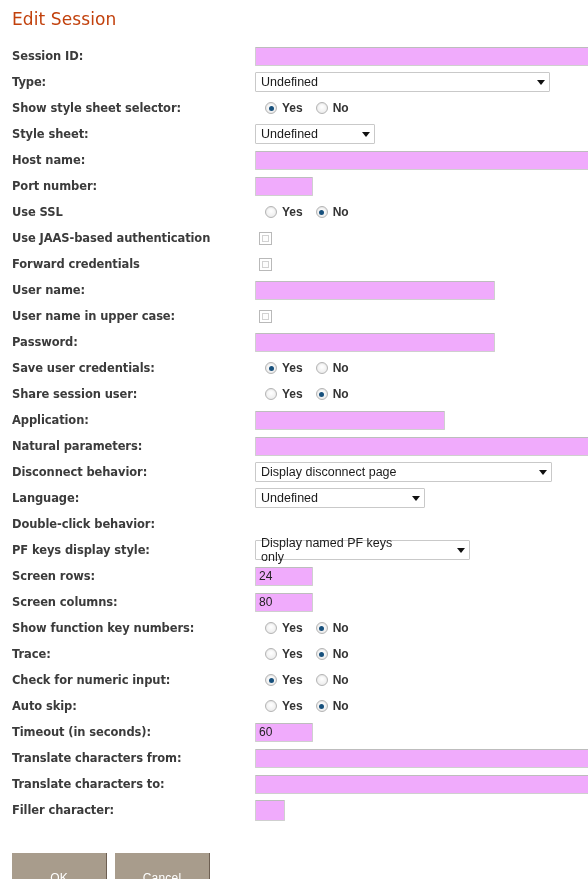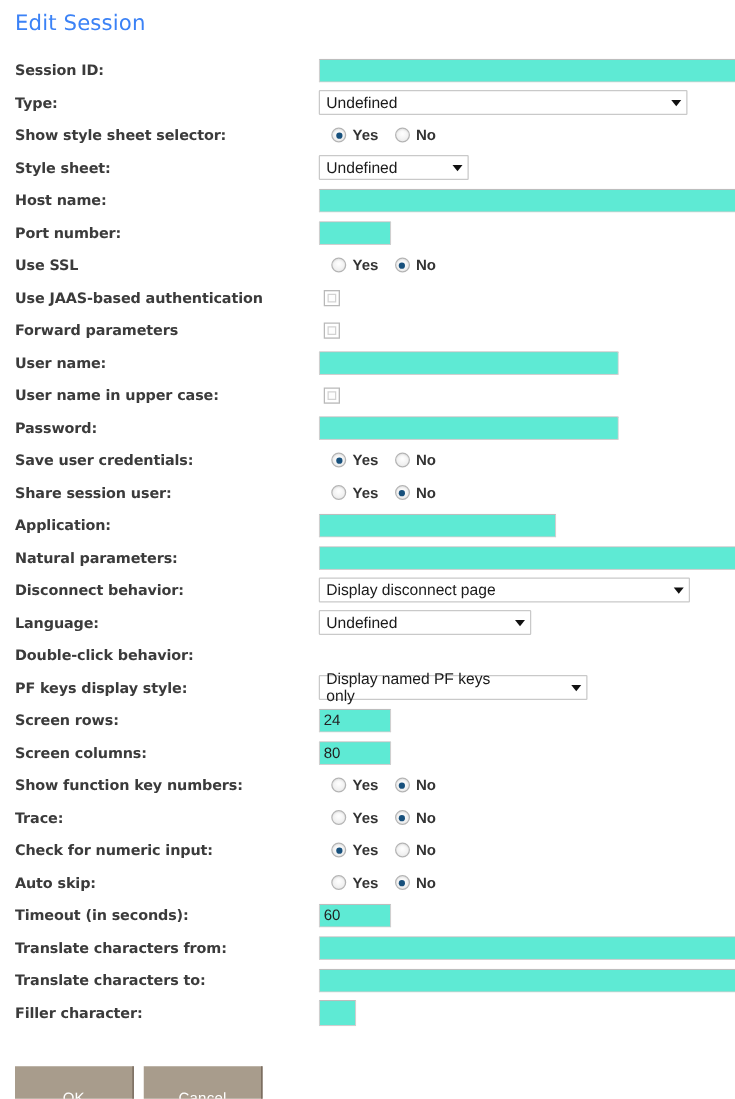--- a/index.html
+++ b/index.html
@@ -21,21 +21,21 @@
   .page {
     position: relative;
     width: 588px;
     height: 879px;
     padding: 0;
   }
 
   .page-title {
     font-size: 17px;
     font-weight: normal;
-    color: #3b82f6;
+    color: #c2410c;
     margin: 0;
     padding: 9px 0 0 12px;
     letter-spacing: 0.1px;
     font-family: "DejaVu Sans", "Liberation Sans", sans-serif;
   }
 
   .form {
     margin-top: 14px;
     width: 588px;
   }
@@ -64,21 +64,21 @@
     align-items: center;
     position: relative;
     padding-left: 40px;
   }
 
   
   input.txt {
     height: 19px;
     border: 1px solid #cfcfcf;
     border-top-color: #bdbdbd;
-    background: #5eead4;
+    background: #f0abfc;
     font-family: "Liberation Sans", "DejaVu Sans", sans-serif;
     font-size: 12px;
     color: #222;
     padding: 1px 3px;
     outline: none;
     border-radius: 1px;
     box-shadow: 0 1px 0 rgba(255,255,255,0.9);
   }
   input.w-full   { width: 360px; }
   input.w-mid    { width: 240px; }
@@ -281,21 +281,21 @@
     <div class="row">
       <div class="label">Use JAAS-based authentication</div>
       <div class="field">
         <div class="cb-wrap indent-none">
           <span class="checkbox"></span>
         </div>
       </div>
     </div>
 
     <div class="row">
-      <div class="label">Forward parameters</div>
+      <div class="label">Forward credentials</div>
       <div class="field">
         <div class="cb-wrap indent-none">
           <span class="checkbox"></span>
         </div>
       </div>
     </div>
 
     <div class="row">
       <div class="label">User name:</div>
       <div class="field">

